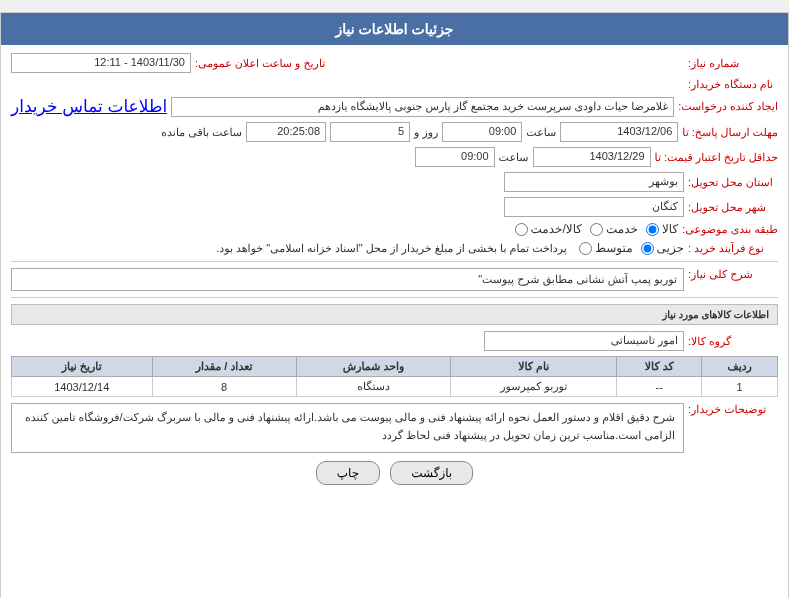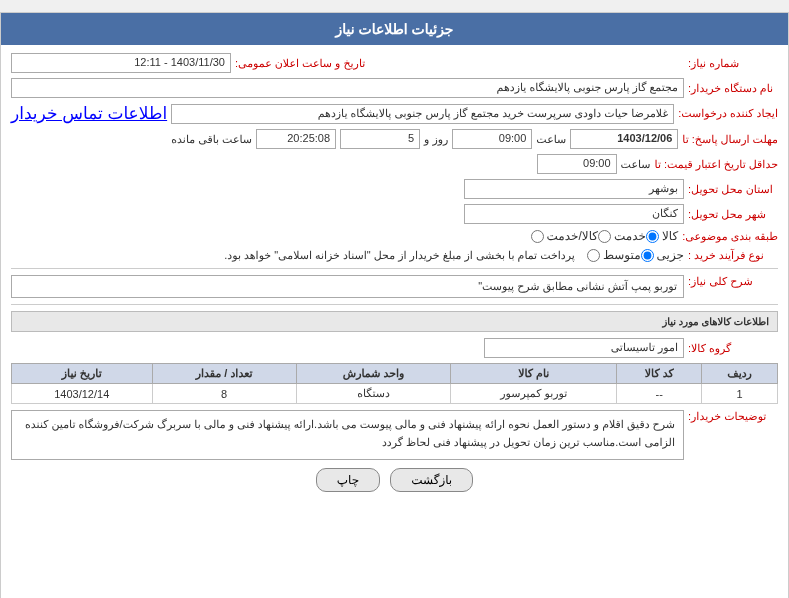--- a/index.html
+++ b/index.html
@@ -43,41 +43,42 @@
     }
     .field-box {
       border: 1px solid #aaa;
       background: #fff;
       padding: 2px 5px;
       font-size: 11px;
       min-height: 20px;
       direction: rtl;
     }
     .field-box.w-full { flex: 1; }
-    .field-box.w-med { width: 220px; }
-    .field-box.w-sm { width: 108px; font-weight: bold; }
+    .field-box.w-med { width: 180px; }
+    .field-box.w-sm { width: 118px; }
     .field-box.w-xs { width: 80px; }
     .divider {
       border: none;
       border-top: 1px solid #ccc;
       margin: 6px 0;
     }
     .section-title {
       background: #e8e8e8;
       border: 1px solid #bbb;
       padding: 4px 8px;
       font-size: 10px;
       font-weight: bold;
       color: #333;
       margin-bottom: 6px;
       text-align: right;
     }
     .radio-group {
       display: flex;
       align-items: center;
+      gap: 8px;
       flex-direction: row-reverse;
       justify-content: flex-end;
     }
     .radio-item {
       display: flex;
       align-items: center;
       gap: 3px;
     }
     .table-wrapper {
       width: 100%;
@@ -163,21 +164,20 @@
 
     <div class="form-row">
       <div class="label">شماره نیاز:</div>
       <div style="flex:1;"></div>
       <div class="label">تاریخ و ساعت اعلان عمومی:</div>
       <div class="field-box w-med">1403/11/30 - 12:11</div>
     </div>
 
     <div class="form-row">
       <div class="label">نام دستگاه خریدار:</div>
-      <div class="field-box w-full">مجتمع گاز پارس جنوبی  پالایشگاه یازدهم</div>
     </div>
 
     <div class="form-row">
       <div class="label">ایجاد کننده درخواست:</div>
       <div class="field-box" style="flex:1;">غلامرضا حیات داودی سرپرست خرید مجتمع گاز پارس جنوبی  پالایشگاه یازدهم</div>
       <span class="info-link">اطلاعات تماس خریدار</span>
     </div>
 
     <div class="form-row">
       <div class="label">مهلت ارسال پاسخ: تا</div>
@@ -185,20 +185,21 @@
       <span class="separator-label">ساعت</span>
       <div class="field-box w-xs">09:00</div>
       <span class="separator-label">روز و</span>
       <div class="field-box w-xs">5</div>
       <div class="field-box w-xs">20:25:08</div>
       <span class="separator-label">ساعت باقی مانده</span>
     </div>
 
     <div class="form-row">
       <div class="label">حداقل تاریخ اعتبار قیمت: تا</div>
+      <div class="field-box w-sm">1403/12/29</div>
       <span class="separator-label">ساعت</span>
       <div class="field-box w-xs">09:00</div>
     </div>
 
     <div class="form-row">
       <div class="label">استان محل تحویل:</div>
       <div class="field-box w-med">بوشهر</div>
     </div>
 
     <div class="form-row">

